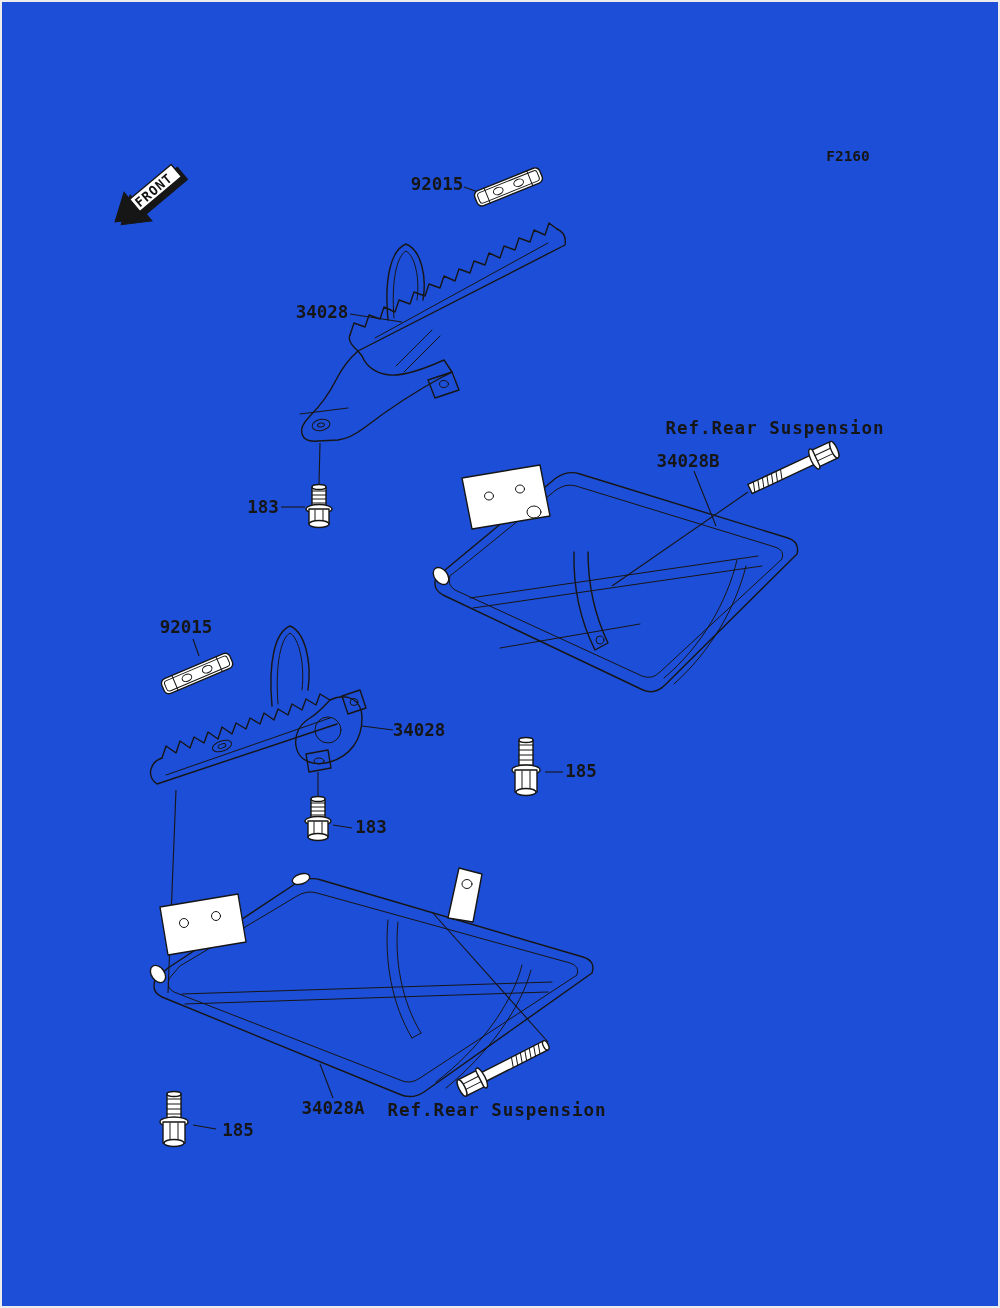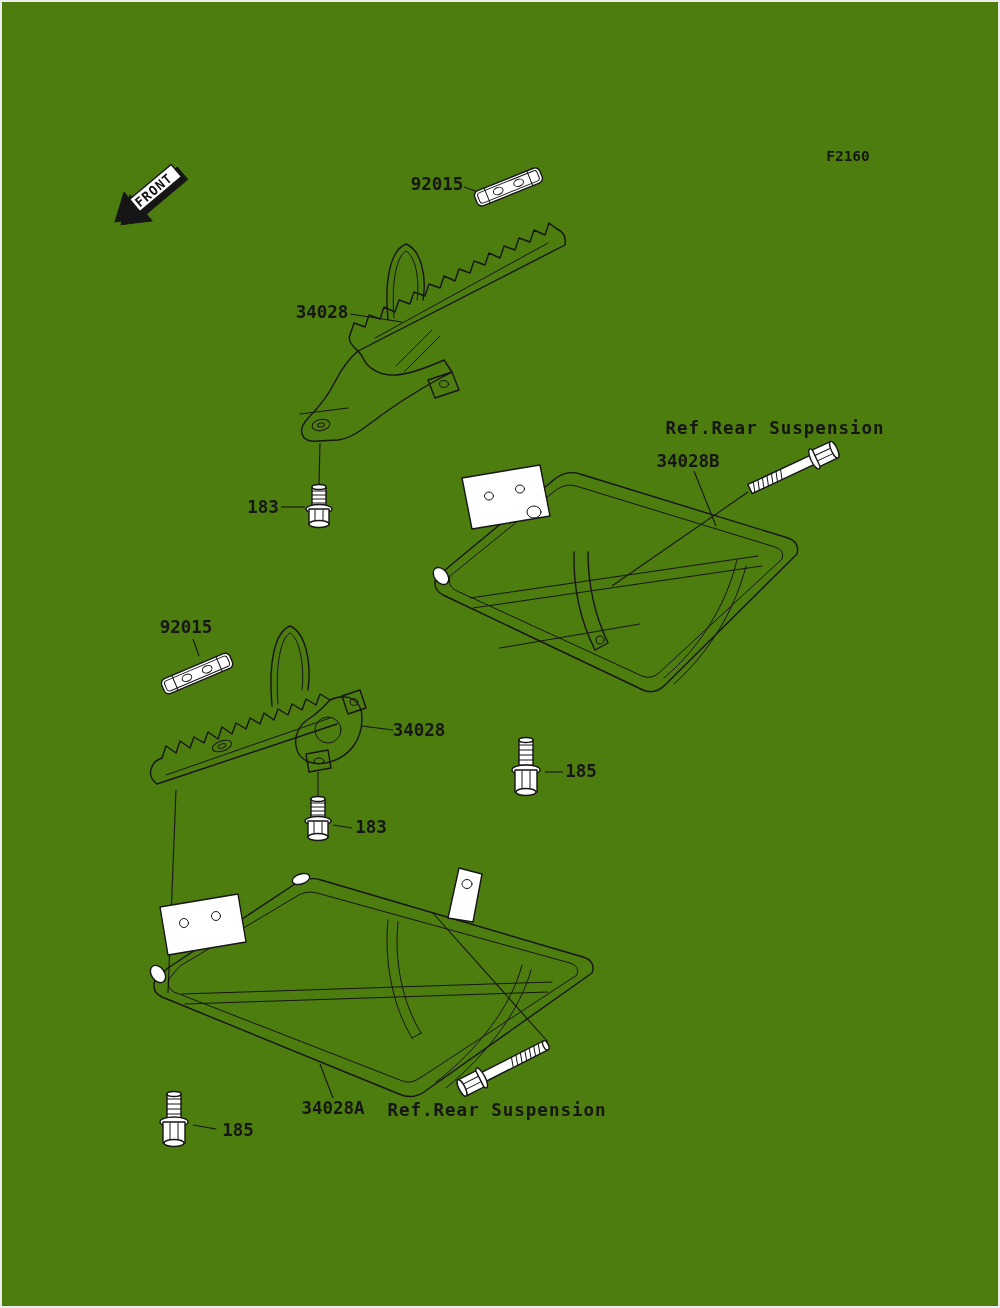--- a/index.html
+++ b/index.html
@@ -1,16 +1,16 @@
 <!DOCTYPE html>
 <html><head>
 <meta charset="utf-8">
 <style>
   html,body{margin:0;padding:0;background:#ffffff;}
-  .page{position:relative;width:1000px;height:1308px;background:#4d7c0f;box-sizing:border-box;
+  .page{position:relative;width:1000px;height:1308px;background:#1d4ed8;box-sizing:border-box;
         font-family:"DejaVu Sans Mono",monospace;overflow:hidden;}
   svg{display:block;}
   .ln{fill:none;stroke:#161616;stroke-width:1.4;stroke-linejoin:round;stroke-linecap:round;}
   .thin{fill:none;stroke:#161616;stroke-width:1;stroke-linejoin:round;stroke-linecap:round;}
   .wfill{fill:#ffffff;stroke:#161616;stroke-width:1.4;stroke-linejoin:round;}
   .blk{fill:#161616;stroke:#161616;stroke-width:1;}
   .leader{stroke:#161616;stroke-width:1.1;}
   .lbl{font-family:"DejaVu Sans Mono",monospace;font-size:17.5px;font-weight:bold;fill:#161616;}
   .lbl-sm{font-family:"DejaVu Sans Mono",monospace;font-size:14.5px;font-weight:bold;fill:#161616;}
   .ref{letter-spacing:1px;}

